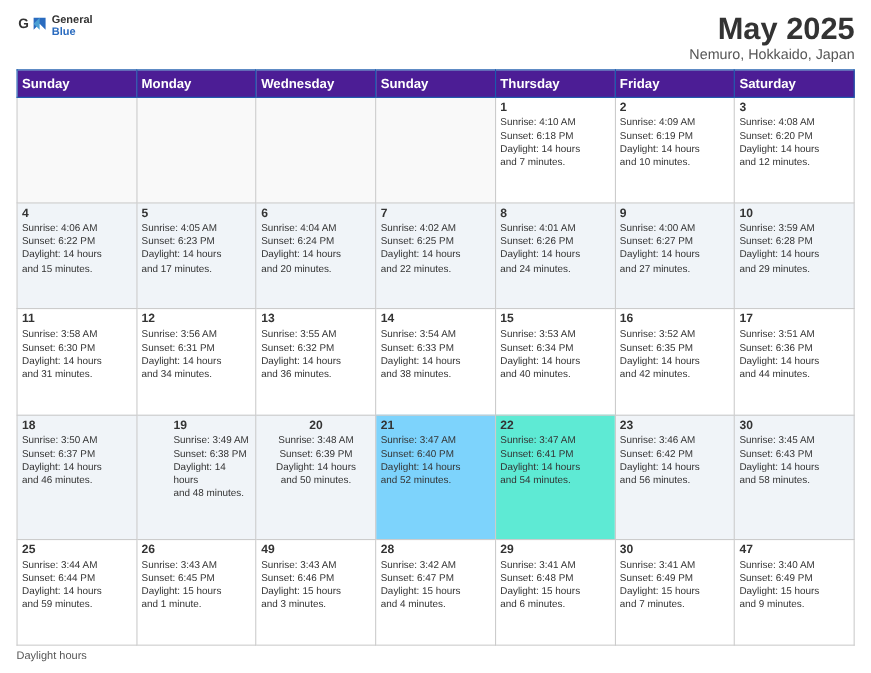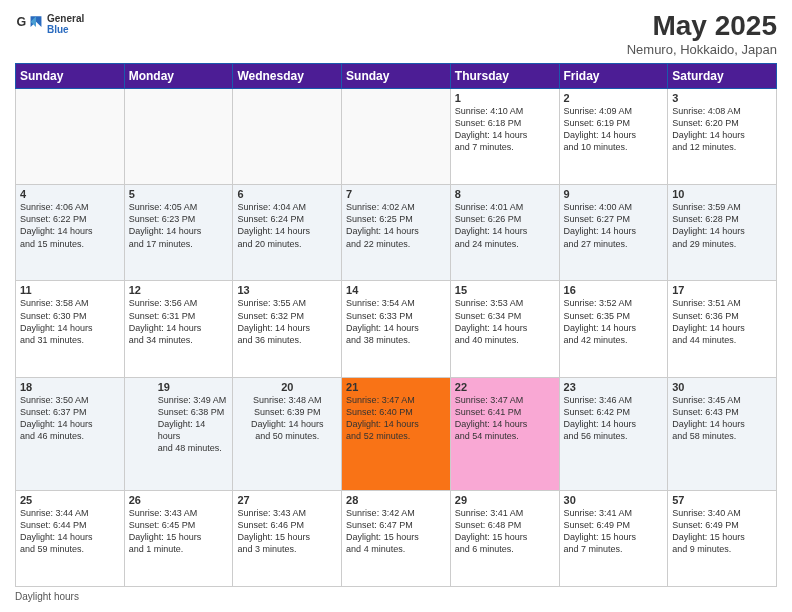--- a/index.html
+++ b/index.html
@@ -226,25 +226,25 @@
             <div class="day-info">Sunrise: 3:50 AM<br>Sunset: 6:37 PM<br>Daylight: 14 hours<br>and 46 minutes.</div>
           </td>
           <td style="background: rgb(240, 244, 248); padding-left: 33px;">
             <span class="day-number">19</span>
             <div class="day-info">Sunrise: 3:49 AM<br>Sunset: 6:38 PM<br>Daylight: 14 hours<br>and 48 minutes.</div>
           </td>
           <td style="background: rgb(240, 244, 248); text-align: center;">
             <span class="day-number">20</span>
             <div class="day-info">Sunrise: 3:48 AM<br>Sunset: 6:39 PM<br>Daylight: 14 hours<br>and 50 minutes.</div>
           </td>
-          <td style="background: #f97316;">
+          <td style="background: #7dd3fc;">
             <span class="day-number">21</span>
             <div class="day-info">Sunrise: 3:47 AM<br>Sunset: 6:40 PM<br>Daylight: 14 hours<br>and 52 minutes.</div>
           </td>
-          <td style="background: #f9a8d4;">
+          <td style="background: #5eead4;">
             <span class="day-number">22</span>
             <div class="day-info">Sunrise: 3:47 AM<br>Sunset: 6:41 PM<br>Daylight: 14 hours<br>and 54 minutes.</div>
           </td>
           <td style="background: rgb(240, 244, 248);">
             <span class="day-number">23</span>
             <div class="day-info">Sunrise: 3:46 AM<br>Sunset: 6:42 PM<br>Daylight: 14 hours<br>and 56 minutes.</div>
           </td>
           <td style="background: rgb(240, 244, 248);">
             <span class="day-number">30</span>
             <div class="day-info">Sunrise: 3:45 AM<br>Sunset: 6:43 PM<br>Daylight: 14 hours<br>and 58 minutes.</div>
@@ -253,37 +253,37 @@
         <tr style="background: rgb(255, 255, 255);">
           <td>
             <span class="day-number">25</span>
             <div class="day-info">Sunrise: 3:44 AM<br>Sunset: 6:44 PM<br>Daylight: 14 hours<br>and 59 minutes.</div>
           </td>
           <td>
             <span class="day-number">26</span>
             <div class="day-info">Sunrise: 3:43 AM<br>Sunset: 6:45 PM<br>Daylight: 15 hours<br>and 1 minute.</div>
           </td>
           <td>
-            <span class="day-number">27</span>
+            <span class="day-number">49</span>
             <div class="day-info">Sunrise: 3:43 AM<br>Sunset: 6:46 PM<br>Daylight: 15 hours<br>and 3 minutes.</div>
           </td>
           <td>
             <span class="day-number">28</span>
             <div class="day-info">Sunrise: 3:42 AM<br>Sunset: 6:47 PM<br>Daylight: 15 hours<br>and 4 minutes.</div>
           </td>
           <td>
             <span class="day-number">29</span>
             <div class="day-info">Sunrise: 3:41 AM<br>Sunset: 6:48 PM<br>Daylight: 15 hours<br>and 6 minutes.</div>
           </td>
           <td>
             <span class="day-number">30</span>
             <div class="day-info">Sunrise: 3:41 AM<br>Sunset: 6:49 PM<br>Daylight: 15 hours<br>and 7 minutes.</div>
           </td>
           <td>
-            <span class="day-number">57</span>
+            <span class="day-number">47</span>
             <div class="day-info">Sunrise: 3:40 AM<br>Sunset: 6:49 PM<br>Daylight: 15 hours<br>and 9 minutes.</div>
           </td>
         </tr>
       </tbody>
   </table>
 
   <div class="footer-note">
     <span>Daylight hours</span>
   </div>
 </div>

